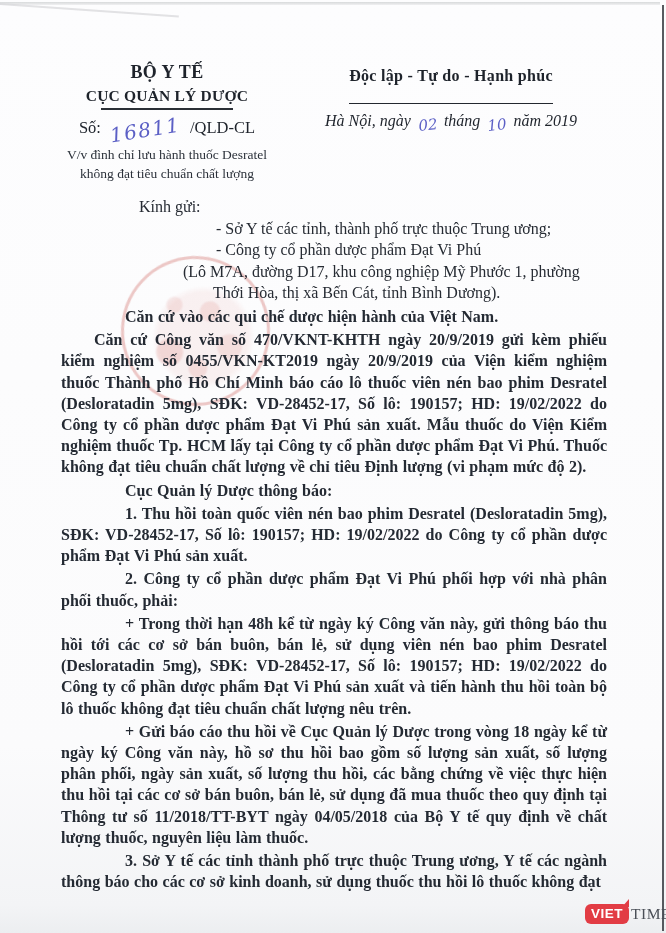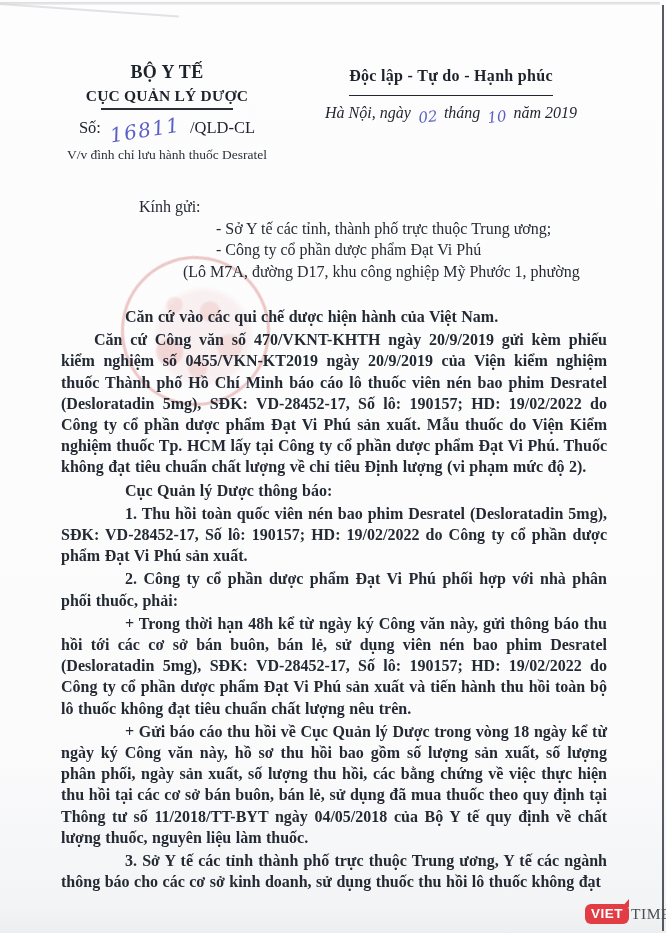--- a/index.html
+++ b/index.html
@@ -49,21 +49,21 @@
     margin: 0 10px 0 8px;
   }
   .h-subject { font-size: 13.5px; margin-top: 7px; line-height: 19px; color: #2b313a; }
   .header-right {
     position: absolute; left: 288px; top: 62px; width: 326px;
     text-align: center; color: #1e232b;
   }
   .h-nation { font-size: 15px; font-weight: bold; letter-spacing: .1px; white-space: nowrap; }
   .h-motto {
     display: inline-block; font-size: 16px; font-weight: bold;
-    border-bottom: 1.5px solid #23282f; padding-bottom: 10px; margin-top: 5px;
+    border-bottom: 1.5px solid #23282f; padding-bottom: 18px; margin-top: 5px;
     letter-spacing: .3px;
   }
   .h-date { font-size: 16px; font-style: italic; margin-top: 8px; white-space: nowrap; }
   .hw-day, .hw-month {
     font-size: 15px; transform: rotate(-6deg) translateY(4px); margin: 0 7px;
   }
   
   .stamp {
     position: absolute; left: 121px; top: 256px; width: 149px; height: 150px;
     border-radius: 50%;
@@ -138,37 +138,39 @@
 
   <div class="header-left">
     <div class="h-ministry">BỘ Y TẾ</div>
     <div class="h-department">CỤC QUẢN LÝ DƯỢC</div>
     <div class="h-dept-underline"></div>
     <div class="h-so">
       <span>Số:</span><span class="handwritten hw-number">16811</span><span>/QLD-CL</span>
     </div>
     <div class="h-subject">
       <div>V/v đình chỉ lưu hành thuốc Desratel</div>
+      <div>không đạt tiêu chuẩn chất lượng</div>
     </div>
   </div>
 
   <div class="header-right">
     <div><span class="h-motto">Độc lập - Tự do - Hạnh phúc</span></div>
     <div class="h-date">
       <span>Hà Nội, ngày</span><span class="handwritten hw-day">02</span><span>tháng</span><span class="handwritten hw-month">10</span><span>năm 2019</span>
     </div>
   </div>
 
   <div class="stamp"></div>
 
   <div class="recipients">
     <div class="recip-label">Kính gửi:</div>
     <div class="recip-item">- Sở Y tế các tỉnh, thành phố trực thuộc Trung ương;</div>
     <div class="recip-item">- Công ty cổ phần dược phẩm Đạt Vi Phú</div>
     <div class="recip-addr1">(Lô M7A, đường D17, khu công nghiệp Mỹ Phước 1, phường</div>
+    <div class="recip-addr2">Thới Hòa, thị xã Bến Cát, tỉnh Bình Dương).</div>
   </div>
 
   <div class="body-text">
     <p>Căn cứ vào các qui chế dược hiện hành của Việt Nam.</p>
     <p class="small-indent">Căn cứ Công văn số 470/VKNT-KHTH ngày 20/9/2019 gửi kèm phiếu kiểm nghiệm số 0455/VKN-KT2019 ngày 20/9/2019 của Viện kiểm nghiệm thuốc Thành phố Hồ Chí Minh báo cáo lô thuốc viên nén bao phim Desratel (Desloratadin 5mg), SĐK: VD-28452-17, Số lô: 190157; HD: 19/02/2022 do Công ty cổ phần dược phẩm Đạt Vi Phú sản xuất. Mẫu thuốc do Viện Kiểm nghiệm thuốc Tp. HCM lấy tại Công ty cổ phần dược phẩm Đạt Vi Phú. Thuốc không đạt tiêu chuẩn chất lượng về chỉ tiêu Định lượng (vi phạm mức độ 2).</p>
     <p>Cục Quản lý Dược thông báo:</p>
     <p>1. Thu hồi toàn quốc viên nén bao phim Desratel (Desloratadin 5mg), SĐK: VD-28452-17, Số lô: 190157; HD: 19/02/2022 do Công ty cổ phần dược phẩm Đạt Vi Phú sản xuất.</p>
     <p>2. Công ty cổ phần dược phẩm Đạt Vi Phú phối hợp với nhà phân phối thuốc, phải:</p>
     <p>+ Trong thời hạn 48h kể từ ngày ký Công văn này, gửi thông báo thu hồi tới các cơ sở bán buôn, bán lẻ, sử dụng viên nén bao phim Desratel (Desloratadin 5mg), SĐK: VD-28452-17, Số lô: 190157; HD: 19/02/2022 do Công ty cổ phần dược phẩm Đạt Vi Phú sản xuất và tiến hành thu hồi toàn bộ lô thuốc không đạt tiêu chuẩn chất lượng nêu trên.</p>
     <p>+ Gửi báo cáo thu hồi về Cục Quản lý Dược trong vòng 18 ngày kể từ ngày ký Công văn này, hồ sơ thu hồi bao gồm số lượng sản xuất, số lượng phân phối, ngày sản xuất, số lượng thu hồi, các bằng chứng về việc thực hiện thu hồi tại các cơ sở bán buôn, bán lẻ, sử dụng đã mua thuốc theo quy định tại Thông tư số 11/2018/TT-BYT ngày 04/05/2018 của Bộ Y tế quy định về chất lượng thuốc, nguyên liệu làm thuốc.</p>

